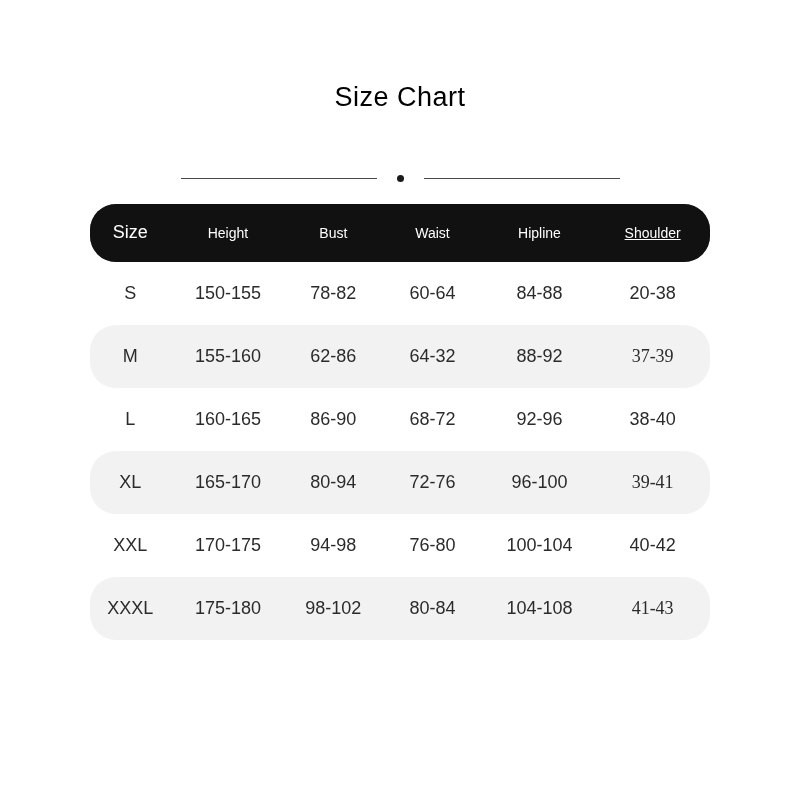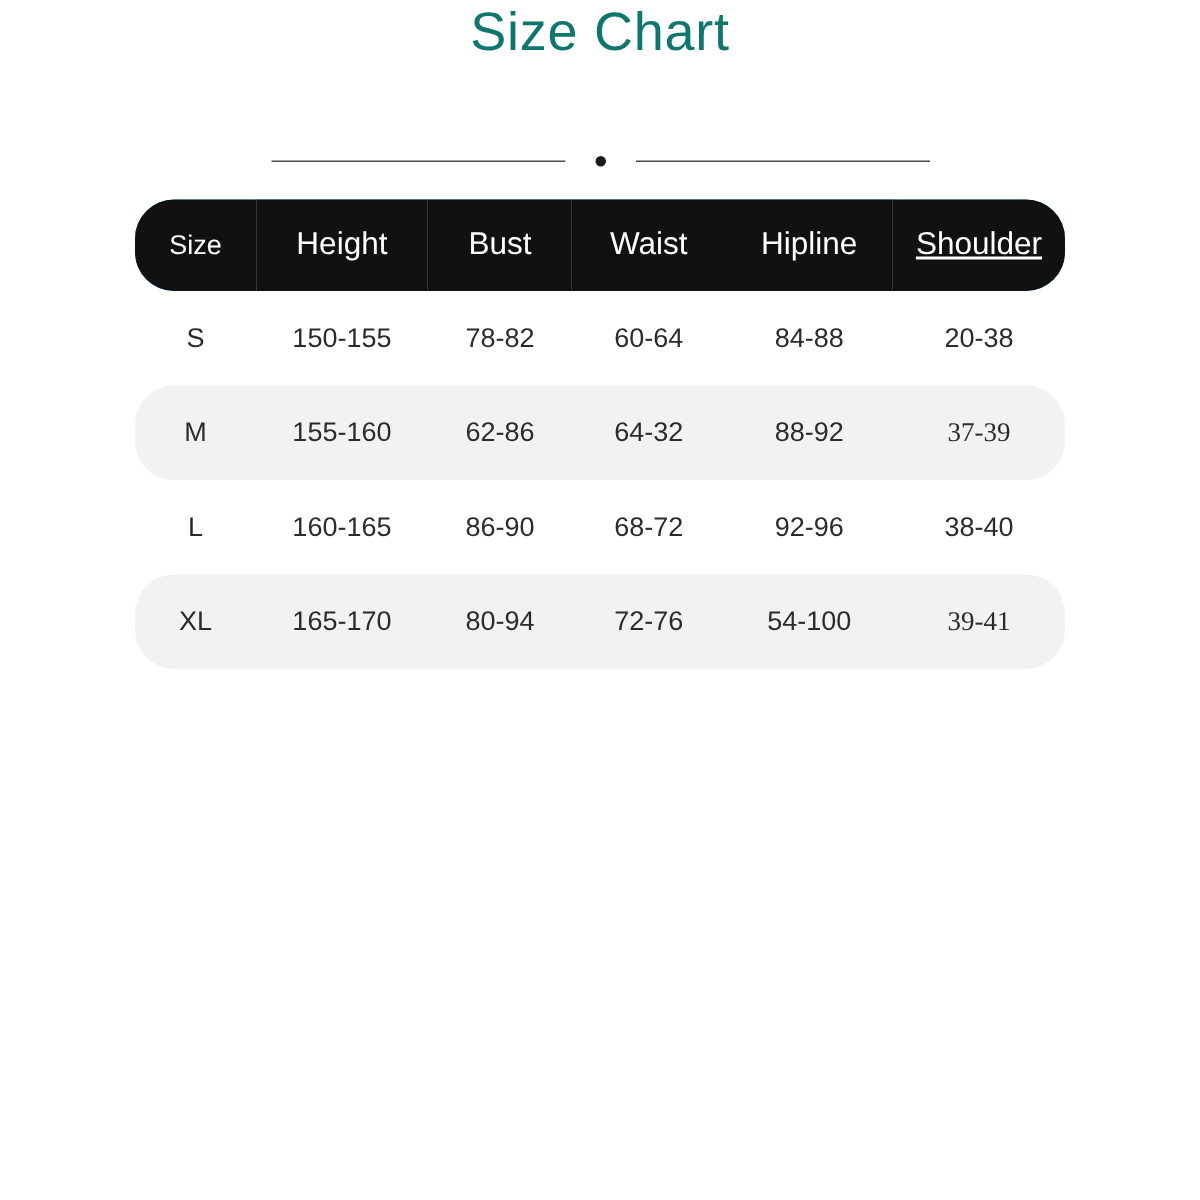--- a/index.html
+++ b/index.html
@@ -15,24 +15,25 @@
     overflow: hidden;
   }
   .page {
     position: relative;
     width: 800px;
     height: 800px;
     box-sizing: border-box;
   }
   .title {
     text-align: center;
-    font-size: 36px;
+    font-size: 27px;
     font-weight: 400;
-    color: #0f766e;
+    color: #000000;
     letter-spacing: 0.5px;
+    margin-top: 82px;
   }
   .divider {
     display: flex;
     align-items: center;
     justify-content: center;
     margin-top: 62px;
     gap: 0;
   }
   .divider .rule {
     width: 196px;
@@ -51,26 +52,26 @@
     margin: 22px auto 0 auto;
     width: 620px;
   }
   table.size-table {
     width: 100%;
     border-collapse: separate;
     border-spacing: 0;
     table-layout: fixed;
   }
   table.size-table thead tr {
-    background: #0ea5e9;
+    background: #737373;
   }
   table.size-table thead th {
     color: #ffffff;
     font-weight: 400;
-    font-size: 21px;
+    font-size: 14px;
     padding: 18px 0 19px 0;
     text-align: center;
     background: #111111;
   }
   table.size-table thead th:first-child {
     border-top-left-radius: 26px;
     border-bottom-left-radius: 26px;
     font-size: 18px;
   }
   table.size-table thead th:last-child {
@@ -161,20 +162,36 @@
           <td>86-90</td>
           <td>68-72</td>
           <td>92-96</td>
           <td>38-40</td>
         </tr>
         <tr class="alt">
           <td>XL</td>
           <td>165-170</td>
           <td>80-94</td>
           <td>72-76</td>
-          <td>54-100</td>
+          <td>96-100</td>
           <td>39-41</td>
+        </tr>
+        <tr>
+          <td>XXL</td>
+          <td>170-175</td>
+          <td>94-98</td>
+          <td>76-80</td>
+          <td>100-104</td>
+          <td>40-42</td>
+        </tr>
+        <tr class="alt">
+          <td>XXXL</td>
+          <td>175-180</td>
+          <td>98-102</td>
+          <td>80-84</td>
+          <td>104-108</td>
+          <td>41-43</td>
         </tr>
       </tbody>
     </table>
   </div>
 
 </div>
 
 </body></html>

